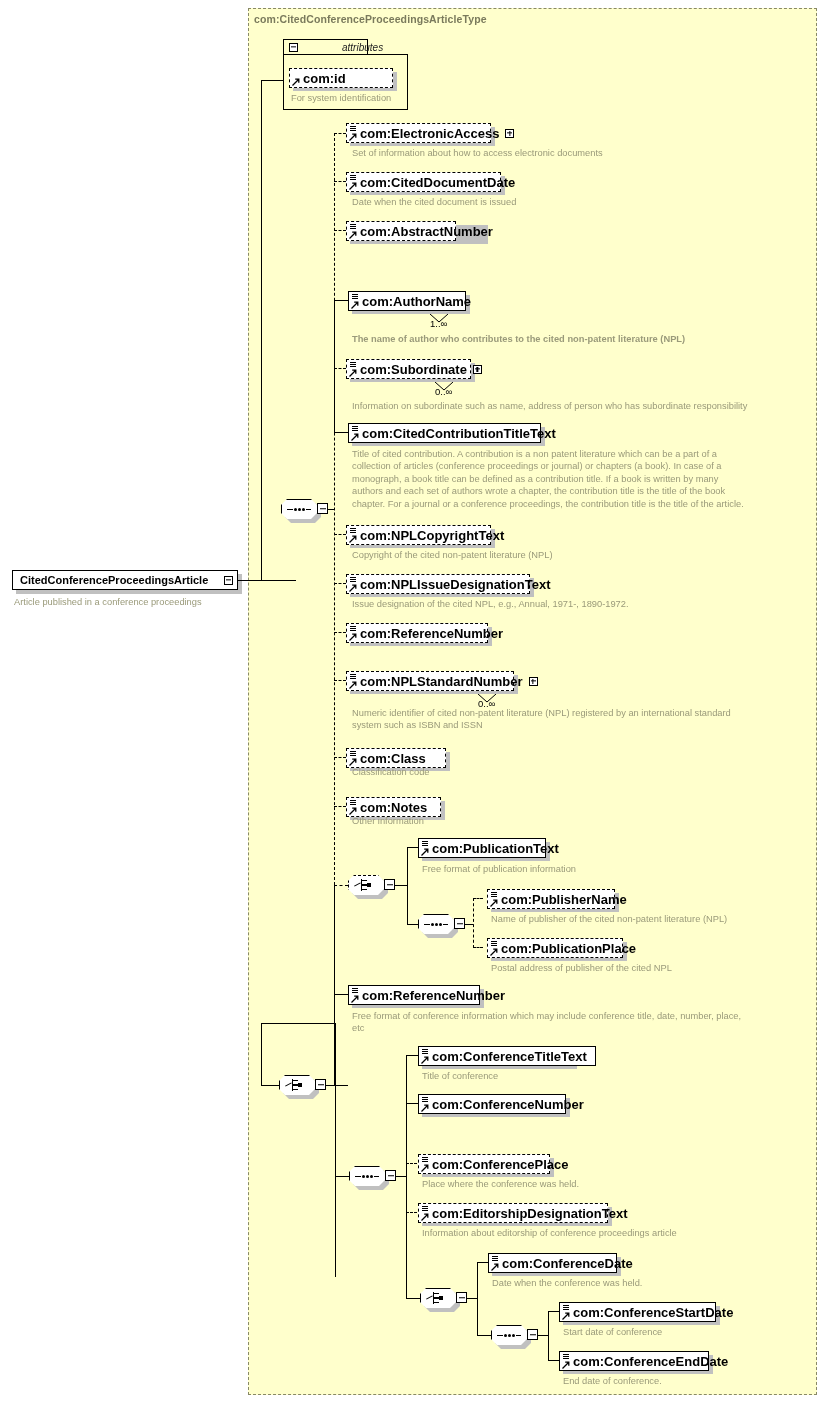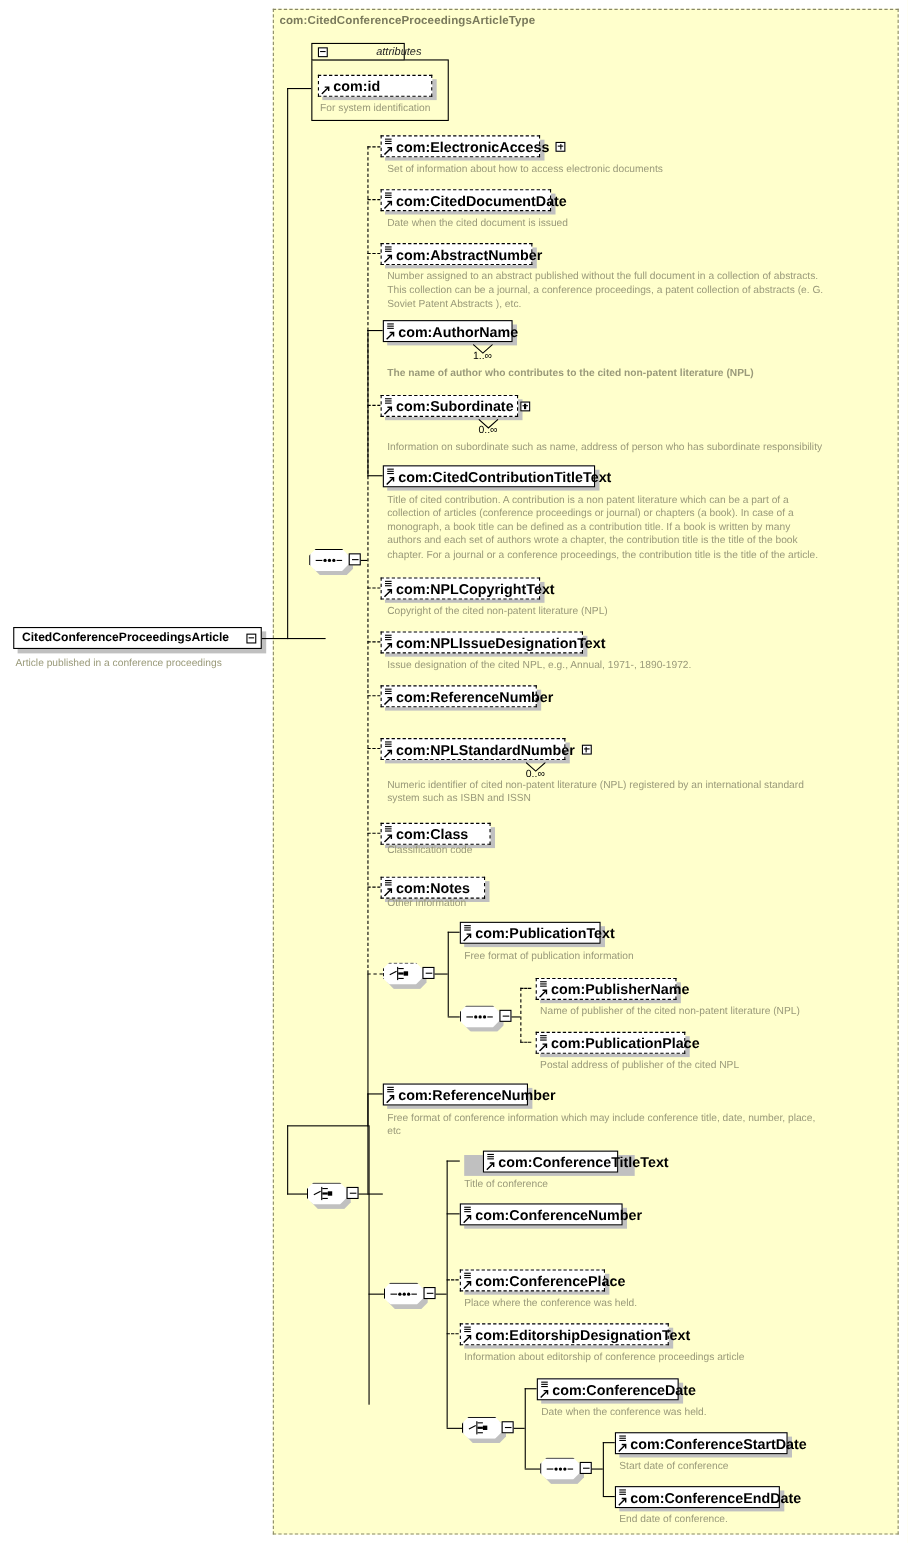--- a/index.html
+++ b/index.html
@@ -165,36 +165,33 @@
       <svg width="8" height="8" viewBox="0 0 8 8">
           <path d="M0.5 7.5 L6.5 1.5 M3.2 1.2 L6.8 1.2 L6.8 4.8" stroke="#000" stroke-width="1.3" fill="none"></path>
         </svg>
     </span>
     <span class="nm">com:CitedDocumentDate</span>
   </div>
   <div class="desc" style="left:352px;top:196px;width:440px;">Date when the cited document is issued</div>
 
   <div class="dln h" style="left:334px;top:230px;width:12px;"></div>
   <div class="nshadow" style="left:350px;top:225px;width:138px;height:19px;"></div>
-  <div class="node dashed" style="left:346px;top:221px;width:138px;">
+  <div class="node dashed" style="left:346px;top:221px;width:110px;">
     <span class="eglyph">
         <i></i>
         <i></i>
         <i></i>
       </span>
     <span class="aglyph">
       <svg width="8" height="8" viewBox="0 0 8 8">
           <path d="M0.5 7.5 L6.5 1.5 M3.2 1.2 L6.8 1.2 L6.8 4.8" stroke="#000" stroke-width="1.3" fill="none"></path>
         </svg>
     </span>
     <span class="nm">com:AbstractNumber</span>
   </div>
-  <div class="desc" style="left:352px;top:245px;width:450px;">Number assigned to an abstract published without the full document in a collection of abstracts.
-This collection can be a journal, a conference proceedings, a patent collection of abstracts (e. G.
-Soviet Patent Abstracts ), etc.</div>
 
   <div class="ln h" style="left:334px;top:300px;width:14px;"></div>
   <div class="nshadow" style="left:352px;top:295px;width:118px;height:19px;"></div>
   <div class="node solid" style="left:348px;top:291px;width:118px;">
     <span class="eglyph">
         <i></i>
         <i></i>
         <i></i>
       </span>
     <span class="aglyph">
@@ -505,21 +502,21 @@
       <div class="d" style="left:15px;"></div>
       <div class="bar" style="left:19px;width:5px;"></div>
     </div>
   </div>
   <div class="compbox" style="left:385px;top:1170px;"></div>
   <div class="ln h" style="left:396px;top:1176px;width:10px;"></div>
   <div class="ln v" style="left:406px;top:1055px;height:243px;"></div>
 
   <div class="ln h" style="left:406px;top:1055px;width:12px;"></div>
   <div class="nshadow" style="left:422px;top:1050px;width:155px;height:19px;"></div>
-  <div class="node solid" style="left:439px;top:1046px;width:123px;">
+  <div class="node solid" style="left:418px;top:1046px;width:178px;">
     <span class="eglyph">
         <i></i>
         <i></i>
         <i></i>
       </span>
     <span class="aglyph">
       <svg width="8" height="8" viewBox="0 0 8 8">
           <path d="M0.5 7.5 L6.5 1.5 M3.2 1.2 L6.8 1.2 L6.8 4.8" stroke="#000" stroke-width="1.3" fill="none"></path>
         </svg>
     </span>

